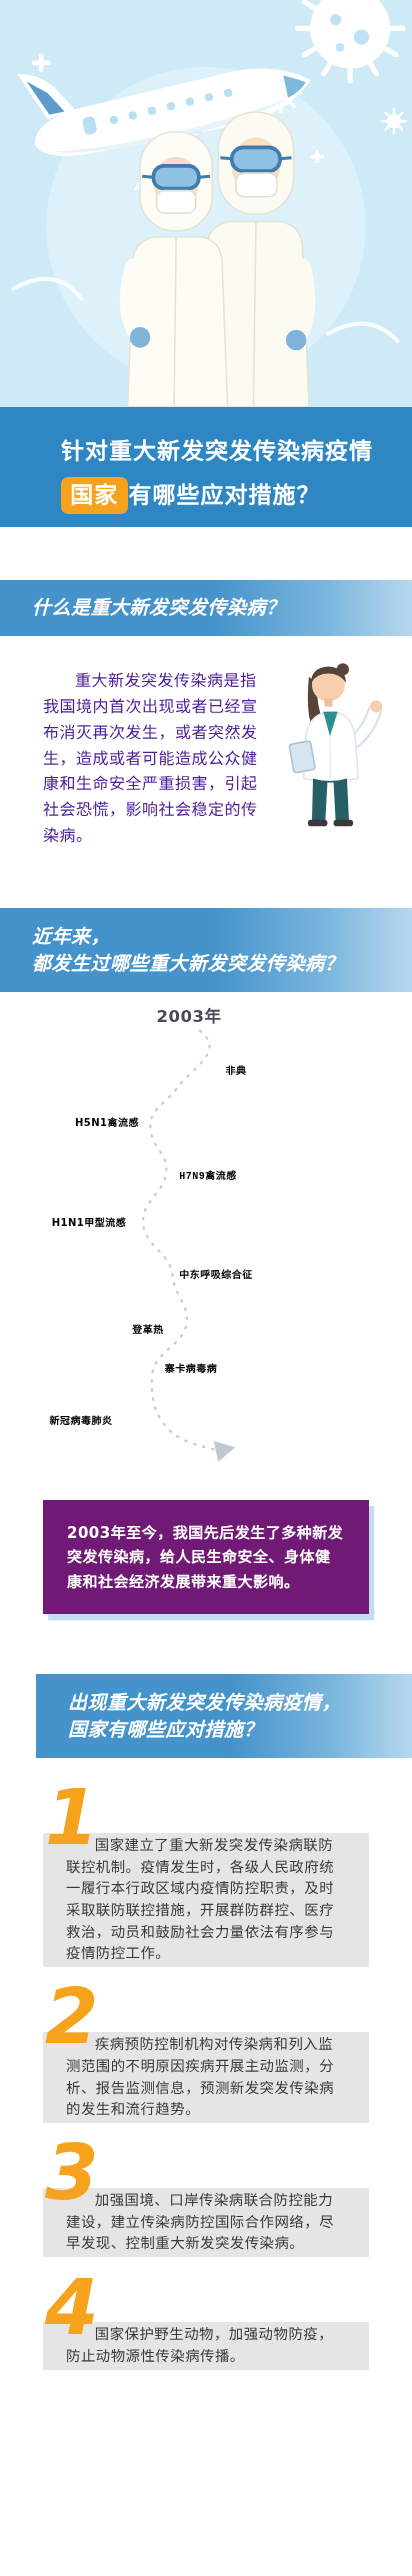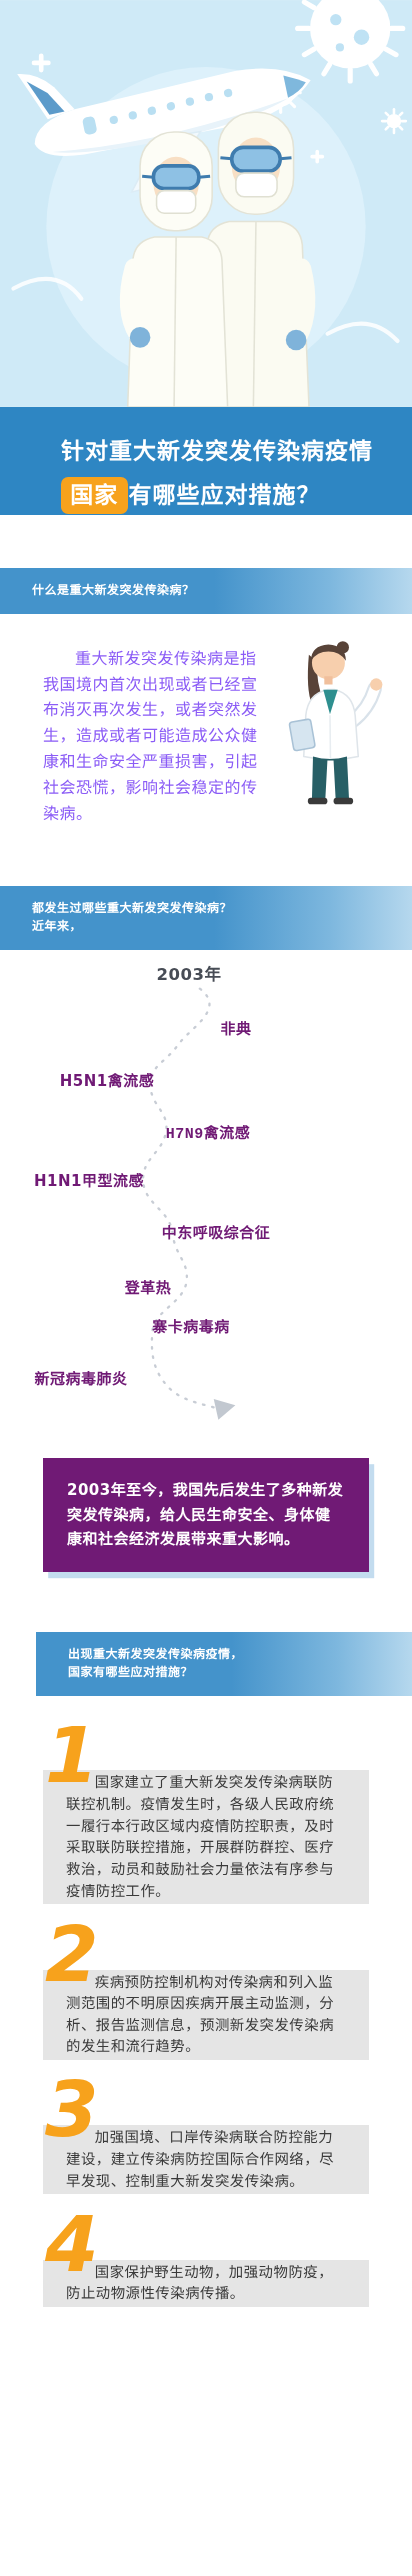--- a/index.html
+++ b/index.html
@@ -6,42 +6,42 @@
   * { box-sizing: border-box; }
   html,body { margin:0; padding:0; background:#ffffff; }
   body { font-family:"DejaVu Sans","Liberation Sans",sans-serif; }
   .page { width:412px; height:2781px; position:relative; overflow:hidden; background:#ffffff; }
 
   
   .hero { width:412px; height:407px; display:block; }
   .hero svg { display:block; }
 
   
-  .title-banner { height:108px; background:#2e86c3; padding:28px 20.6px 0 61px; }
+  .title-banner { height:120px; background:#2e86c3; padding:28px 20.6px 0 61px; }
   .banner-line { color:#ffffff; font-size:23px; font-weight:bold; line-height:1.45; letter-spacing:1px; white-space:nowrap; }
   .banner-line2 { margin-top:8.2px; display:flex; align-items:center; gap:1px; }
   .pill { display:inline-block; background:#f7a21c; color:#ffffff; border-radius:7.2px; padding:2.1px 9.3px; font-size:23px; font-weight:bold; }
 
   
   .section-header { background:linear-gradient(90deg,#4493cb 0%,#4493cb 52%,#7db7de 80%,#b6d8ee 100%);
-    color:#ffffff; font-weight:bold; font-size:12px; line-height:1.45; padding:14.4px 20.6px 14.4px 32px; letter-spacing:0.5px; }
+    color:#ffffff; font-weight:bold; font-size:19px; line-height:1.45; padding:14.4px 20.6px 14.4px 32px; letter-spacing:0.5px;font-style:italic; }
   .sh-1 { margin-top:53px; }
   .sh-2 { margin-top:43px; }
   .sh-3 { margin-top:60px;margin-left:36px; }
 
   
   .intro { display:flex; justify-content:space-between; align-items:flex-start; padding:15.5px 27px 0 43px; }
-  .intro-text { width:216px; font-size:16px; line-height:1.62; color:#8b5cf6; text-indent:2em; letter-spacing:0.5px; }
+  .intro-text { width:216px; font-size:16px; line-height:1.62; color:#4c1d95; text-indent:2em; letter-spacing:0.5px; }
   .doctor { width:108px; height:175px; flex:0 0 auto; margin-top:3.1px; }
 
   
   .timeline { position:relative; height:497px; width:412px; }
   .timeline svg.tl-path-svg { position:absolute; left:0; top:0; width:412px; height:497px; }
-  .tl-label { position:absolute; transform:translate(-50%,-50%); color:#701a75; font-weight:bold;
-    font-size:15px; white-space:nowrap; letter-spacing:0.5px; }
+  .tl-label { position:absolute; transform:translate(-50%,-50%); color:#000000; font-weight:bold;
+    font-size:10px; white-space:nowrap; letter-spacing:0.5px; }
   .tl-start { color:#474c55; font-size:16.5px; }
 
   
   .summary-box { margin:11.3px 43px 0 43px; background:#701a75; color:#ffffff; font-weight:bold;
     font-size:15px; line-height:1.62; padding:20.6px 24px; letter-spacing:0.5px; box-shadow:5.2px 6.2px 0 #c3dcef; }
 
   
   .measures { margin-top:27px; }
   .measure { position:relative; }
   .measure + .measure { margin-top:17.5px; }
@@ -195,22 +195,22 @@
           <rect x="28" y="170" width="42" height="56" rx="6" fill="#d6e5f0" stroke="#a9c2d6" stroke-width="3"></rect>
         </g>
         <path d="M 70 240 L 68 322 L 94 322 L 98 248 L 110 248 L 114 322 L 140 322 L 136 240 Q 103 250 70 240 Z" fill="#275f66"></path>
         <rect x="60" y="320" width="38" height="13" rx="6" fill="#3a3a3a"></rect>
         <rect x="110" y="320" width="38" height="13" rx="6" fill="#3a3a3a"></rect>
       </svg>
     </div>
   </div>
 
   <div class="section-header sh-2">
+    <div>近年来，</div>
     <div>都发生过哪些重大新发突发传染病？</div>
-    <div>近年来，</div>
   </div>
 
   <div class="timeline">
     <svg class="tl-path-svg" viewBox="0 0 800 965" xmlns="http://www.w3.org/2000/svg">
       <path d="M 388 75
            C 440 115, 370 150, 345 185
            C 320 220, 290 225, 292 265
            C 295 305, 330 315, 322 355
            C 314 395, 275 405, 278 450
            C 282 495, 330 505, 335 550

